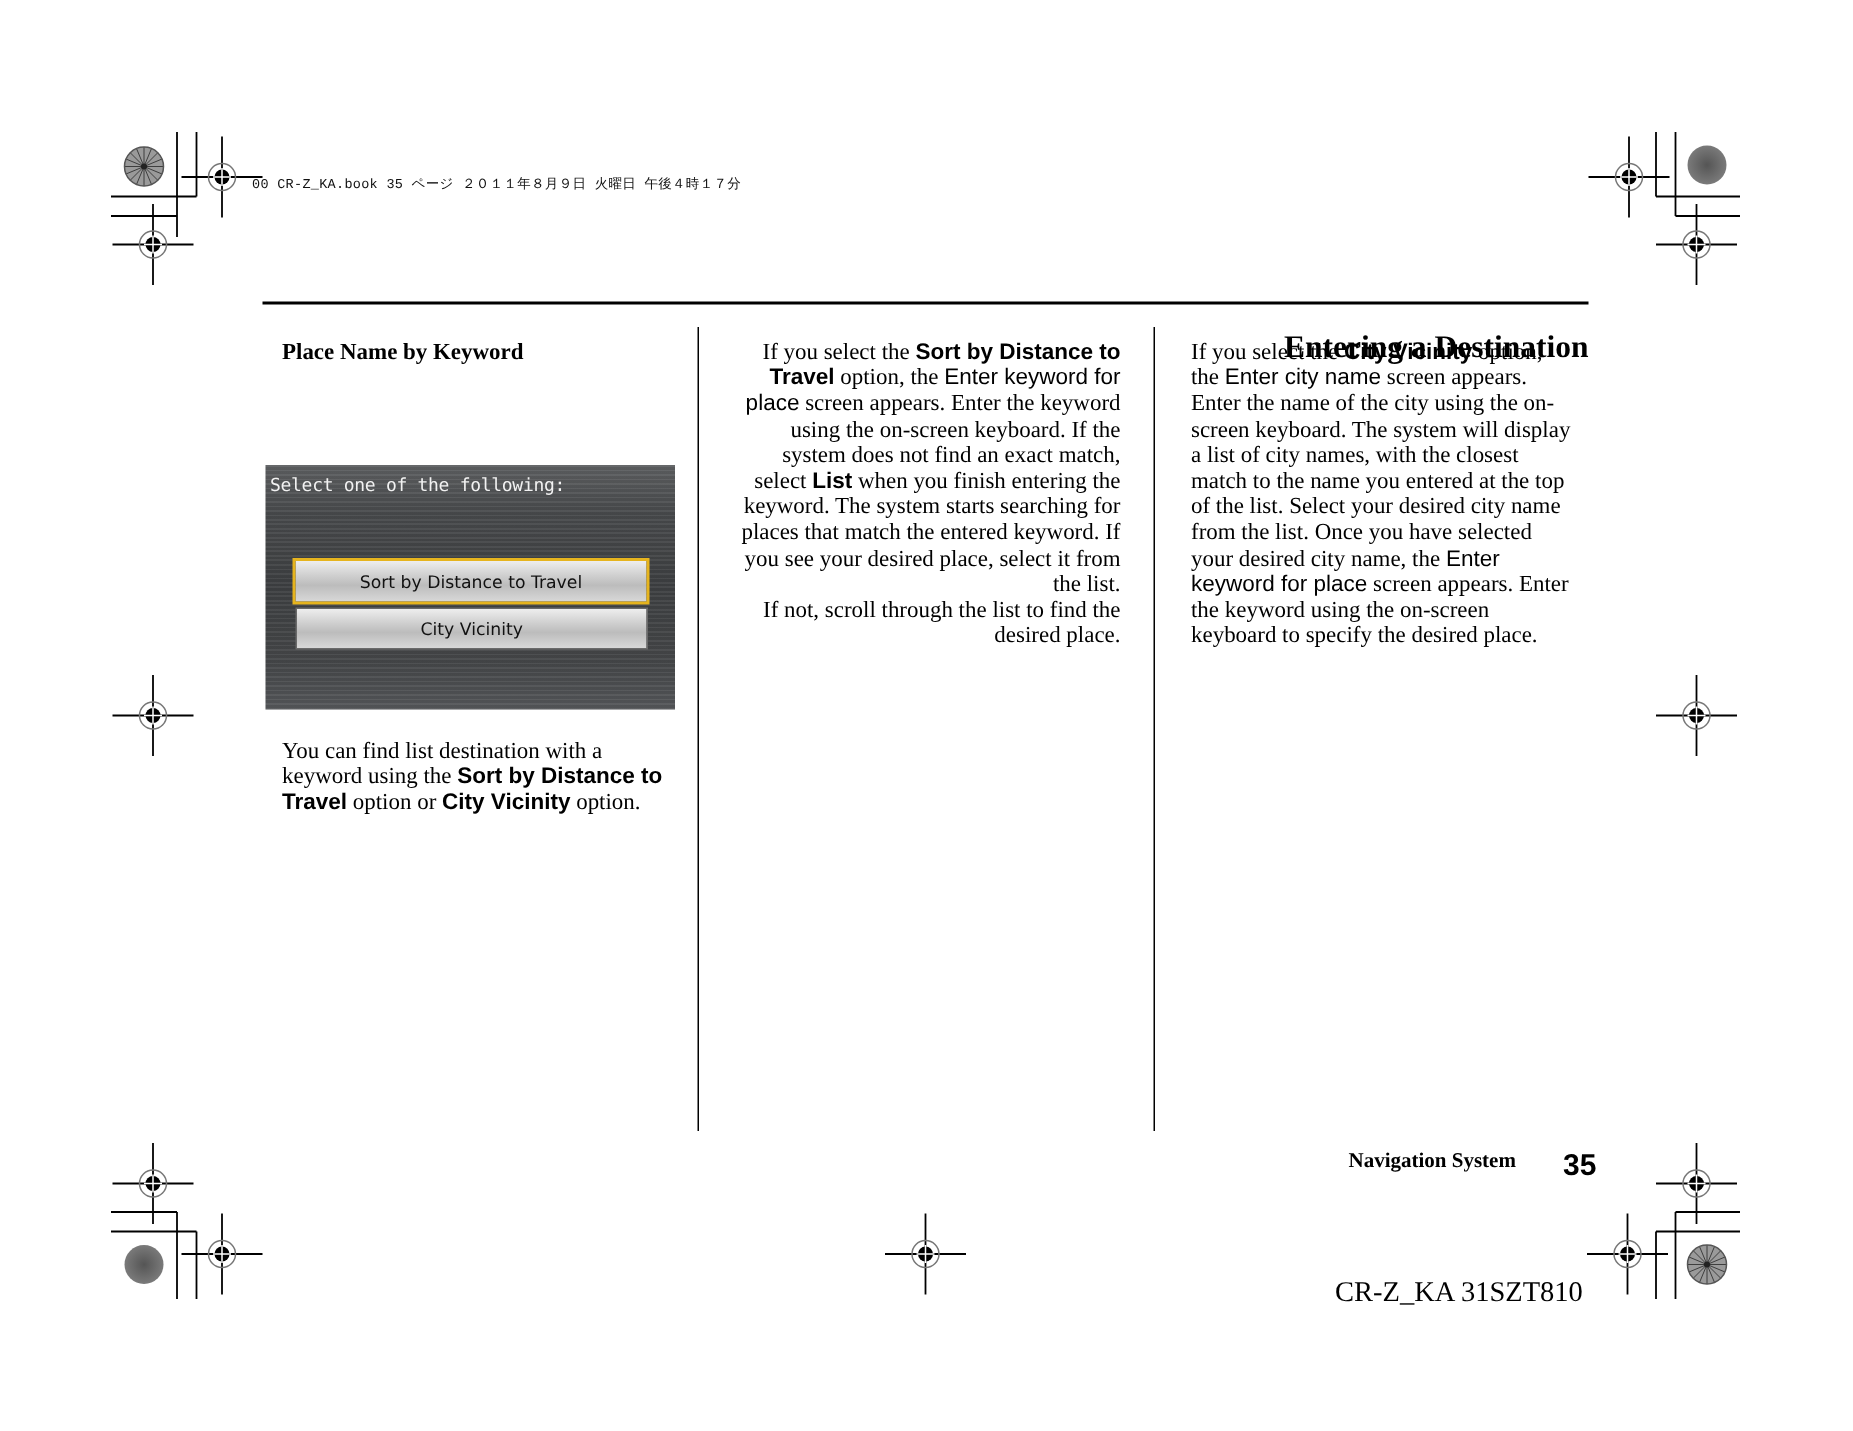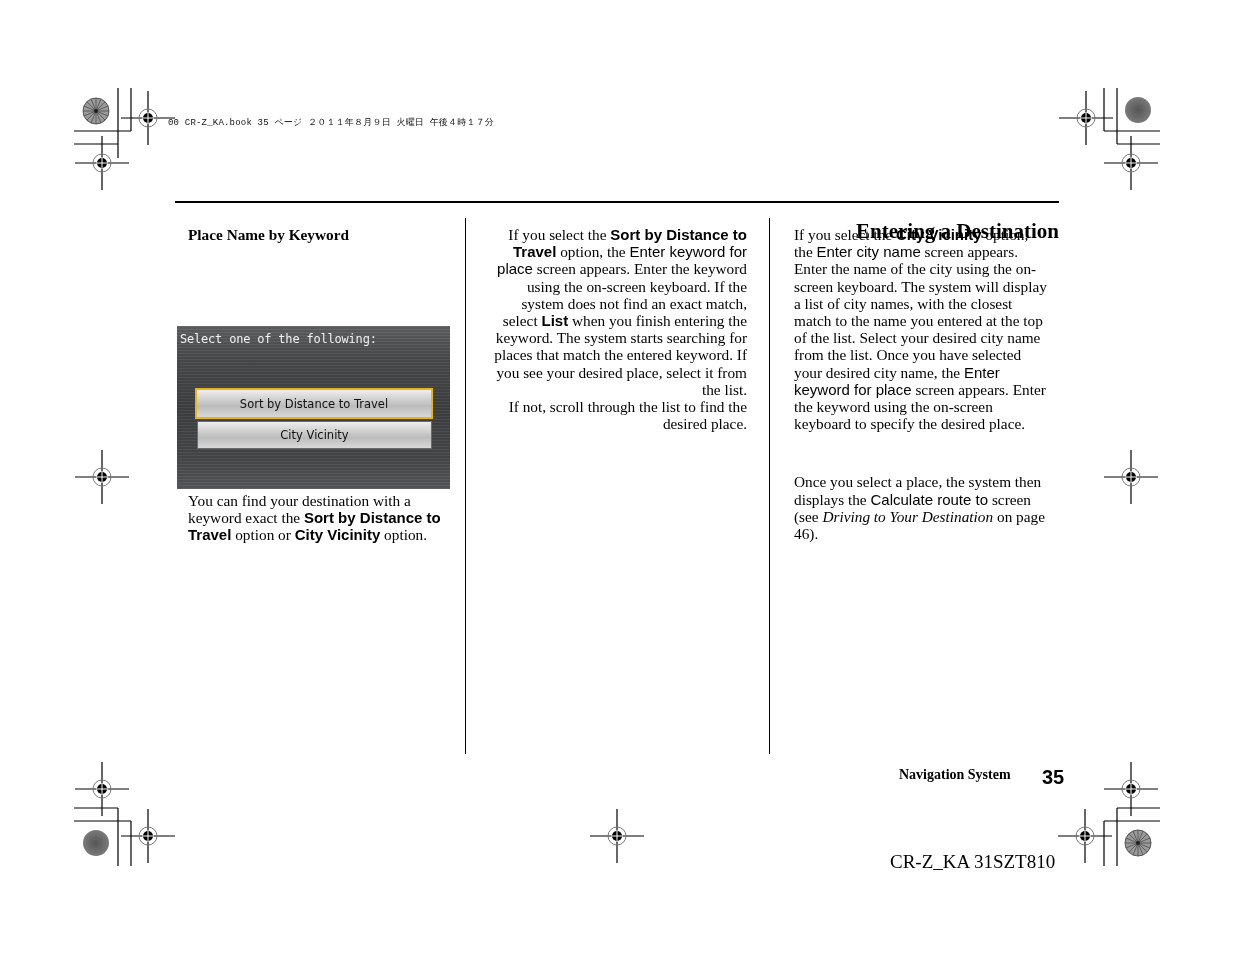--- a/index.html
+++ b/index.html
@@ -14,21 +14,21 @@
   .col3 { left:782px; width:280px; }
   .col-rule { top:218px; width:1px; height:536px; background:#000; }
   .sans-b { font-family:"Liberation Sans", sans-serif; font-weight:bold; font-size:15px; }
   .sans { font-family:"Liberation Sans", sans-serif; font-size:15px; }
   .heading { font-weight:bold; }
   p { margin:12px; }
   .gap { height:17px; }
   
   .screen { left:177px; top:310px; width:273px; height:163px; background:
      repeating-linear-gradient(0deg, rgba(255,255,255,0.05) 0 1px, rgba(0,0,0,0.05) 1px 3px),
-     linear-gradient(180deg,#5e6062 0%,#484a4c 20%,#3d3f41 50%,#454749 80%,#55575a 100%); overflow:hidden;margin-top:16px; }
+     linear-gradient(180deg,#5e6062 0%,#484a4c 20%,#3d3f41 50%,#454749 80%,#55575a 100%); overflow:hidden; }
   .screen-heading { position:absolute; left:3px; top:6px; font-family:"DejaVu Sans Mono", monospace; font-size:12px; color:#f2f2f2; letter-spacing:-0.2px; }
   .screen-btn { position:absolute; left:20px; width:235px; height:26px; display:flex; align-items:center; justify-content:center;
      font-family:"DejaVu Sans", sans-serif; font-size:11.5px; color:#111;
      background:linear-gradient(180deg,#eeeeee 0%,#d0d0d0 35%,#bcbcbc 60%,#d8d8d8 100%);
      border:1px solid #6a6a6a; box-sizing:border-box; }
   .screen-btn.sel { top:62px; left:18px; width:238px; height:31px; border:2px solid #e6b41e; }
   .screen-btn.other { top:95px; height:28px; }
   .footer-label { left:899px; top:767px; font-weight:bold; font-size:14px; white-space:nowrap; }
   .footer-page { left:1042px; top:766px; font-family:"Liberation Sans", sans-serif; font-weight:bold; font-size:20px; }
   .code { left:890px; top:851px; font-size:19px; white-space:nowrap; }
@@ -123,32 +123,31 @@
   <p class="heading">Place Name by Keyword</p>
 </div>
 
 <div class="abs screen">
   <div class="screen-heading">Select one of the following:</div>
   <div class="screen-btn sel">Sort by Distance to Travel</div>
   <div class="screen-btn other">City Vicinity</div>
 </div>
 
 <div class="abs col col1" style="top:480px;">
-  <p><span>You can find your destination with a keyword exact the </span><span class="sans-b">Sort by Distance to Travel</span><span> option or </span><span class="sans-b">City Vicinity</span><span> option.</span></p>
+  <p><span>You can find list destination with a keyword using the </span><span class="sans-b">Sort by Distance to Travel</span><span> option or </span><span class="sans-b">City Vicinity</span><span> option.</span></p>
 </div>
 
 <div class="abs col-rule" style="left:465px;"></div>
 
 <div class="abs col col2">
   <p><span>If you select the </span><span class="sans-b">Sort by Distance to Travel</span><span> option, the </span><span class="sans">Enter keyword for place</span><span> screen appears. Enter the keyword using the on-screen keyboard. If the system does not find an exact match, select </span><span class="sans-b">List</span><span> when you finish entering the keyword. The system starts searching for places that match the entered keyword. If you see your desired place, select it from the list. </span><br><span>If not, scroll through the list to find the desired place.</span></p>
 </div>
 
 <div class="abs col-rule" style="left:769px;"></div>
 
 <div class="abs col col3">
   <p><span>If you select the </span><span class="sans-b">City Vicinity</span><span> option, the </span><span class="sans">Enter city name</span><span> screen appears. Enter the name of the city using the on-screen keyboard. The system will display a list of city names, with the closest match to the name you entered at the top of the list. Select your desired city name from the list. Once you have selected your desired city name, the </span><span class="sans">Enter keyword for place</span><span> screen appears. Enter the keyword using the on-screen keyboard to specify the desired place.</span></p>
   <div class="gap"></div>
-  <p><span>Once you select a place, the system then displays the </span><span class="sans">Calculate route to</span><span> screen (see </span><i>Driving to Your Destination</i><span> on page 46).</span></p>
 </div>
 
 <div class="abs footer-label">Navigation System</div>
 <div class="abs footer-page">35</div>
 <div class="abs code">CR-Z_KA  31SZT810</div>
 
 </body></html>

